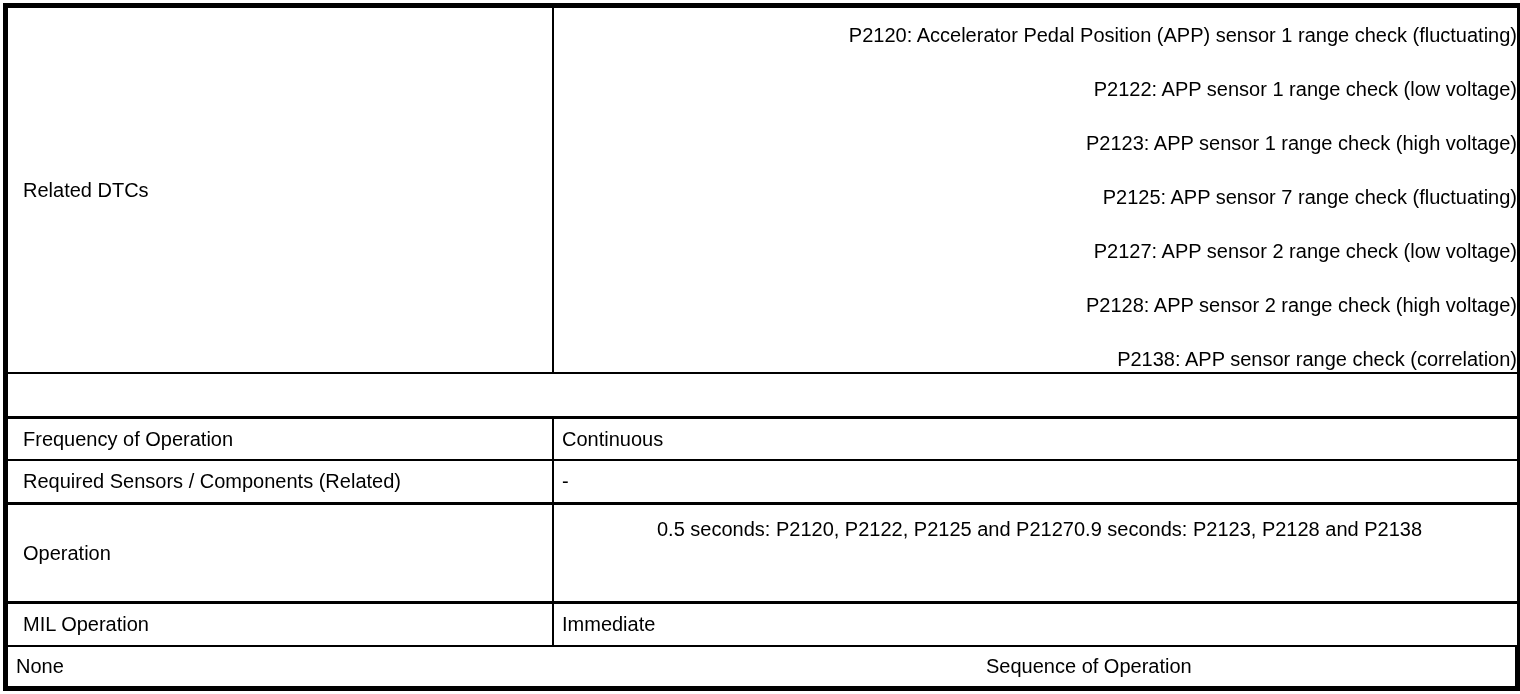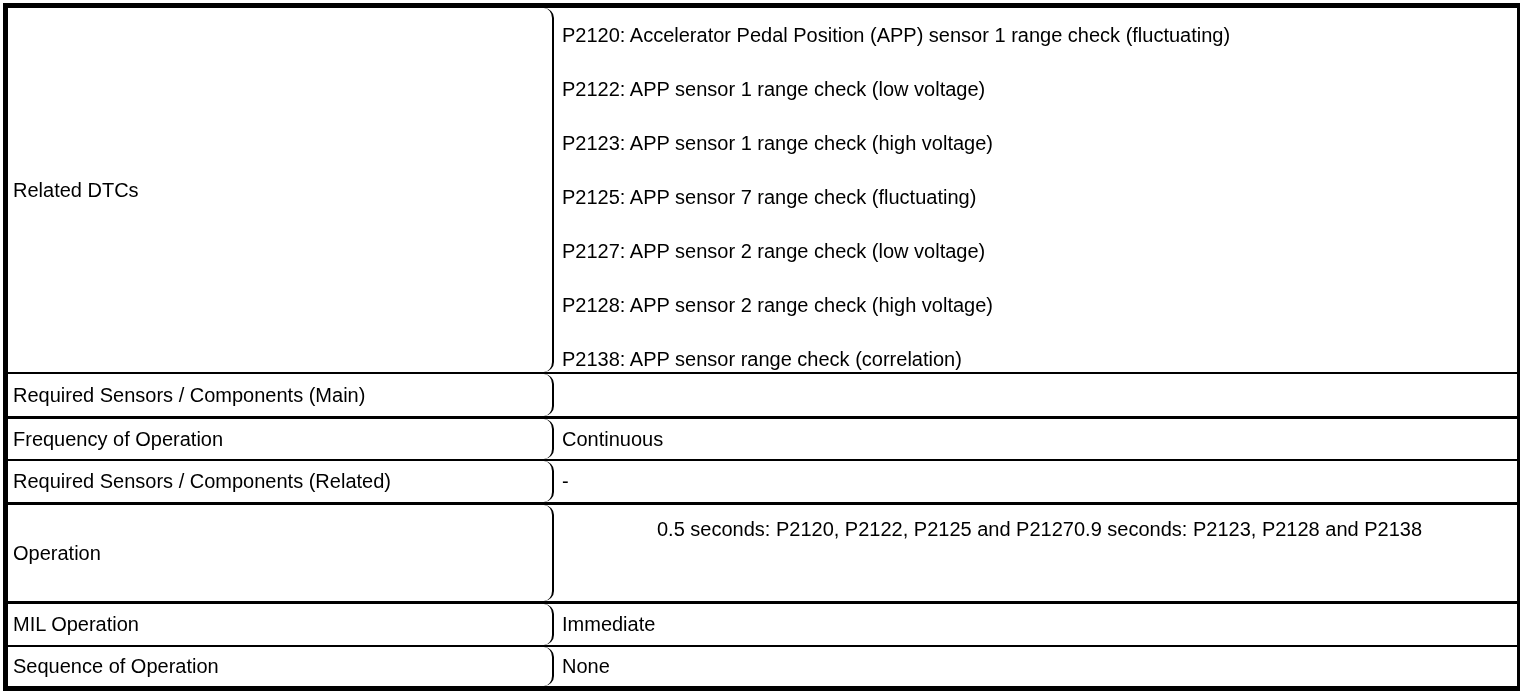--- a/index.html
+++ b/index.html
@@ -40,34 +40,33 @@
   .cell {
     box-sizing: border-box;
     overflow: hidden;
   }
   .cell.label {
     flex: none;
     width: 546px;
     border-right: 2px solid #000000;
     display: flex;
     align-items: center;
-    padding-left: 5px;
-    border-radius: 10px;
+    padding-left: 15px;
   }
   .cell.value {
     flex: 1 1 auto;
     display: flex;
     align-items: center;
     padding-left: 8px;
   }
   
   .row-dtcs { height: 364px; }
   .row-dtcs .cell.value {
     flex-direction: column;
-    align-items: flex-start;
+    align-items: flex-end;
     justify-content: flex-start;
   }
   .row-dtcs .vline {
     height: 54px;
     display: flex;
     align-items: center;
     flex: none;
   }
   .row-single-a { height: 44px; }  
   .row-single-b { height: 43px; }  
@@ -98,21 +97,20 @@
         <div class="vline">P2122: APP sensor 1 range check (low voltage)</div>
         <div class="vline">P2123: APP sensor 1 range check (high voltage)</div>
         <div class="vline">P2125: APP sensor 7 range check (fluctuating)</div>
         <div class="vline">P2127: APP sensor 2 range check (low voltage)</div>
         <div class="vline">P2128: APP sensor 2 range check (high voltage)</div>
         <div class="vline">P2138: APP sensor range check (correlation)</div>
       </div>
     </div>
 
     <div class="row row-single-a b-thin">
-      <div class="cell label">Required Sensors / Components (Main)</div>
     </div>
 
     <div class="row row-single-b b-thick">
       <div class="cell label">Frequency of Operation</div>
       <div class="cell value">Continuous</div>
     </div>
 
     <div class="row row-single-b b-thin">
       <div class="cell label">Required Sensors / Components (Related)</div>
       <div class="cell value">-</div>
@@ -125,18 +123,18 @@
         <div class="vline">0.9 seconds: P2123, P2128 and P2138</div>
       </div>
     </div>
 
     <div class="row row-single-a b-thick">
       <div class="cell label">MIL Operation</div>
       <div class="cell value">Immediate</div>
     </div>
 
     <div class="row row-single-b row-last b-thin">
+      <div class="cell value">None</div>
       <div class="cell label">Sequence of Operation</div>
-      <div class="cell value">None</div>
     </div>
 
   </div>
 </div>
 
 </body></html>

